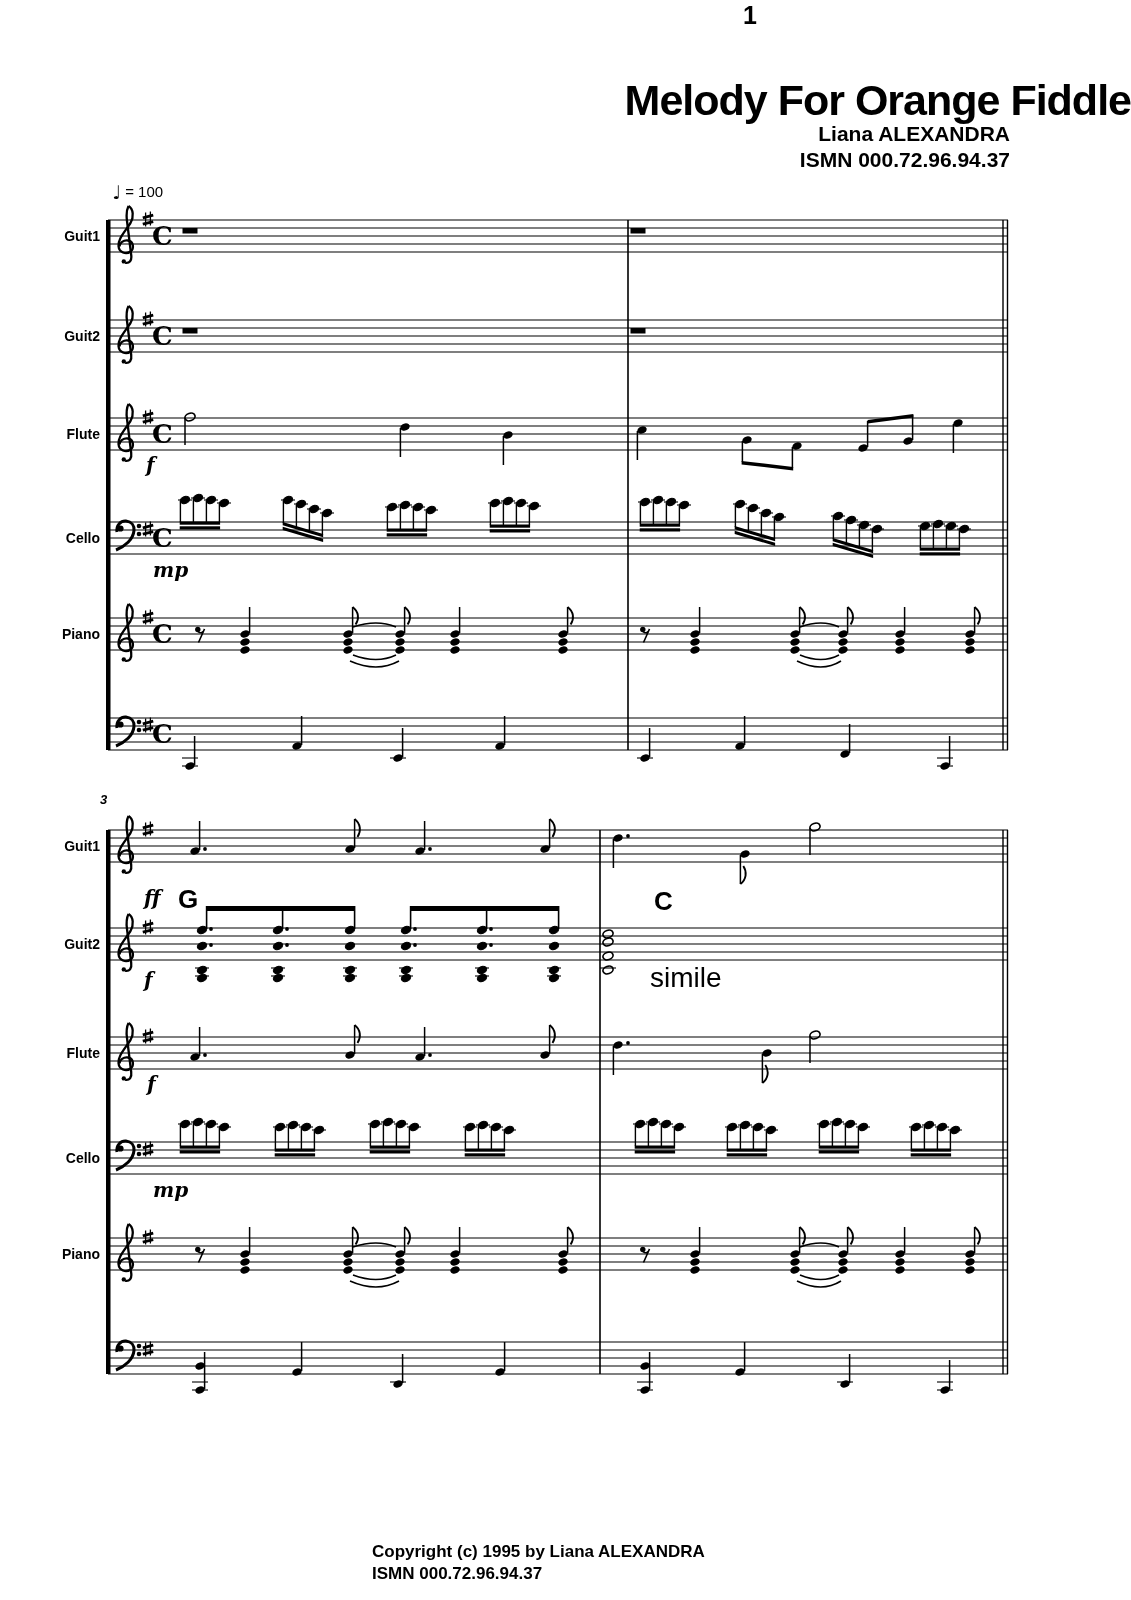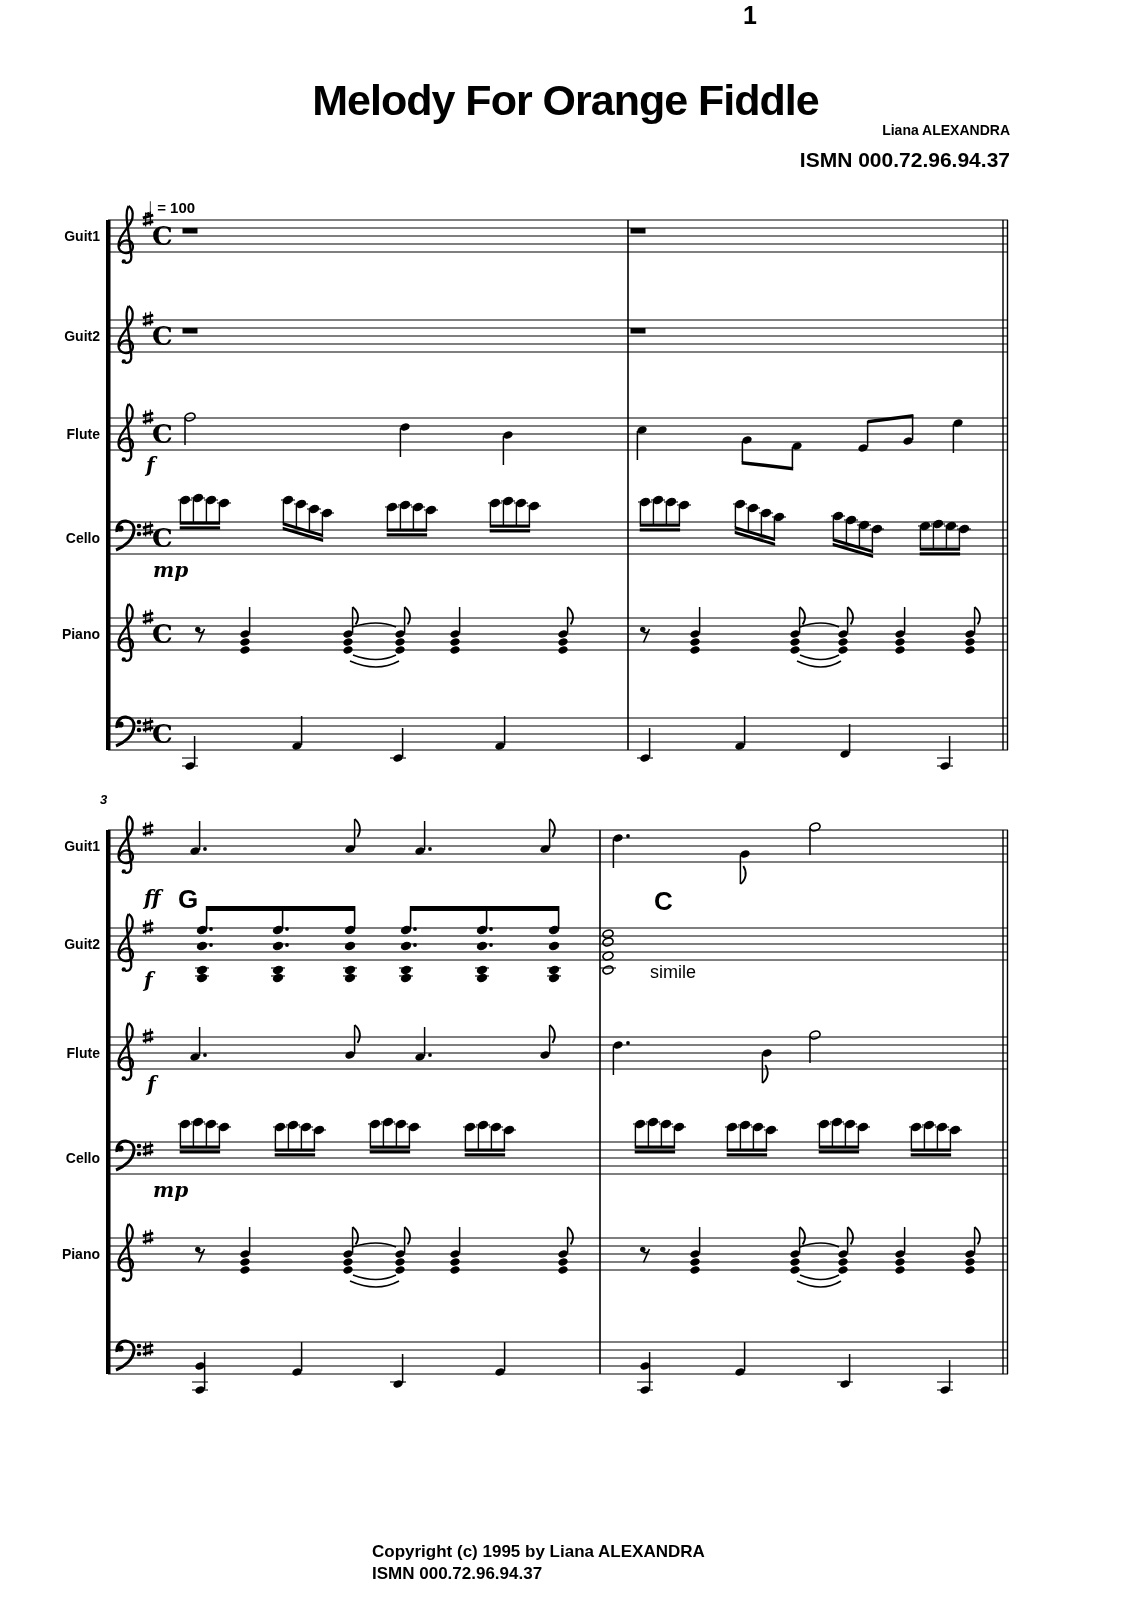--- a/index.html
+++ b/index.html
@@ -1,29 +1,29 @@
 <!DOCTYPE html>
 <html><head>
 <meta charset="utf-8">
 <style>
   html,body{margin:0;padding:0;background:#e8e8e8;}
   .page{position:relative;width:1131px;height:1600px;background:#ffffff;margin:0 auto;
         font-family:"Liberation Sans",sans-serif;color:#000;overflow:hidden;}
   .abs{position:absolute;white-space:nowrap;}
   .pageno{top:1px;left:690px;width:120px;text-align:center;font-size:25px;font-weight:bold;}
-  .title{top:76px;left:0;width:1131px;text-align:center;font-size:43px;font-weight:bold;letter-spacing:-1px;}
-  .composer{top:122px;right:121px;font-size:14px;font-weight:bold;}
+  .title{top:76px;left:0;width:1131px;text-align:right;font-size:43px;font-weight:bold;letter-spacing:-1px;}
+  .composer{top:122px;right:121px;font-size:21px;font-weight:bold;}
   .hismn{top:148px;right:121px;font-size:21px;font-weight:bold;}
-  .tempo{top:181px;left:144px;font-size:15px;font-weight:bold;margin-top:16px;}
+  .tempo{top:181px;left:112px;font-size:15px;font-weight:normal;}
   .tempo .glyph{font-family:"DejaVu Sans",sans-serif;font-size:19px;vertical-align:-2px;}
   .ilabel{font-size:14px;font-weight:bold;left:0;width:100px;text-align:right;}
   .tsig{font-family:"DejaVu Serif",serif;font-weight:bold;font-size:26px;line-height:27px;left:152px;}
   .dyn{font-family:"DejaVu Serif",serif;font-style:italic;font-weight:bold;font-size:20px;}
   .chord{font-size:26px;font-weight:bold;}
-  .simile{font-size:18px;}
+  .simile{font-size:28px;}
   .mnum{font-size:13px;font-weight:bold;font-style:italic;}
   .footer1{left:372px;top:1542px;font-size:17px;font-weight:bold;}
   .footer2{left:372px;top:1564px;font-size:17px;font-weight:bold;}
   svg.score{position:absolute;top:0;left:0;}
 </style>
 </head>
 <body>
 
 <div class="page">
 

